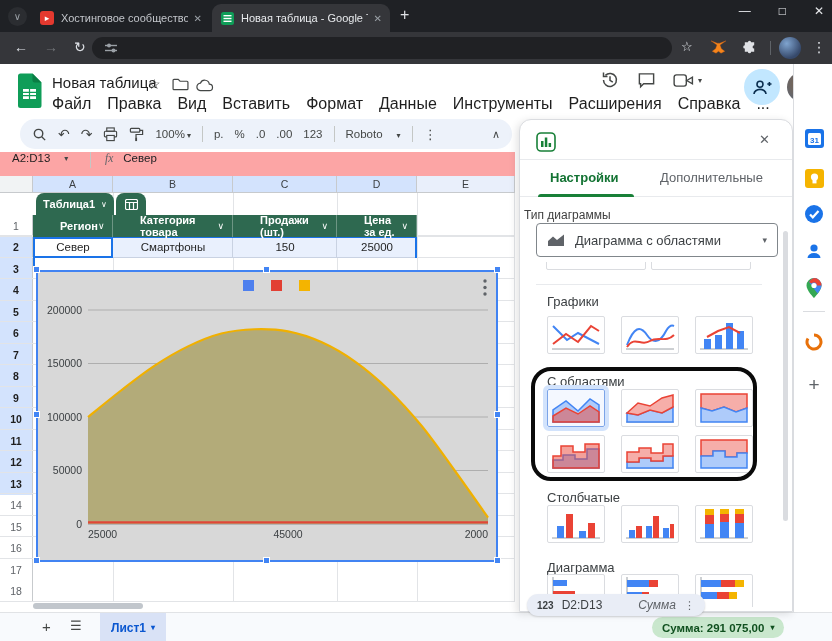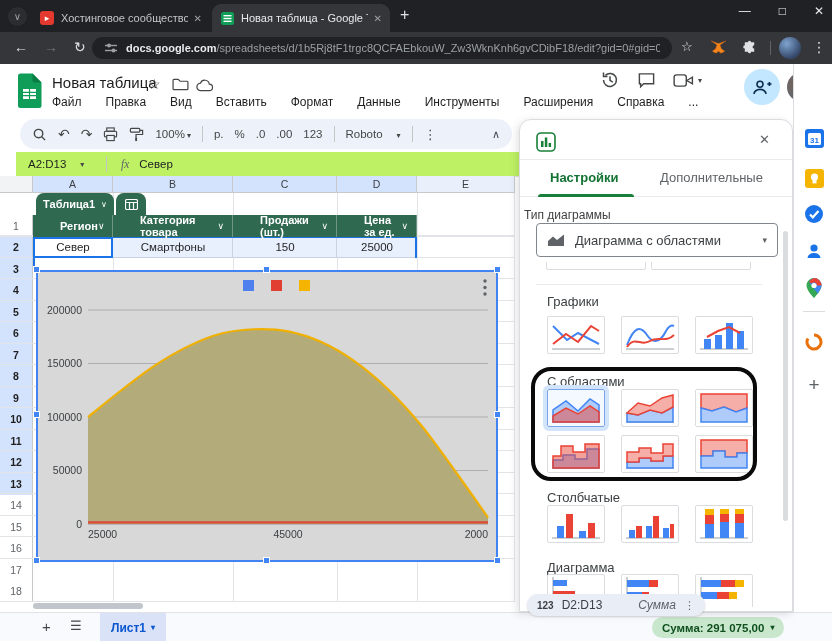--- a/index.html
+++ b/index.html
@@ -26,36 +26,36 @@
   .url{font-size:11px;color:#9aa0a6;white-space:nowrap;overflow:hidden}
   .url b{color:#e8eaed;font-weight:bold}
   .vbar{position:absolute;top:9px;width:1px;height:14px;background:#5f6368}
   .avatar-sm{position:absolute;top:5px;width:22px;height:22px;border-radius:50%;
     background:radial-gradient(circle at 35% 30%,#7fa4cf,#36496b 70%)}
   
   .appheader{position:absolute;left:0;top:64px;width:832px;height:44px;background:#fff}
   .sheets-logo{position:absolute;left:16px;top:9px}
   .doc-title{position:absolute;left:52px;top:10px;font-size:15px;color:#1f1f1f}
   .t-ic{position:absolute;top:12px;color:#444746;font-size:14px}
-  .menubar{position:absolute;left:52px;top:31px;display:flex;gap:24px;font-size:12px;color:#1f1f1f}
+  .menubar{position:absolute;left:52px;top:31px;display:flex;gap:16px;font-size:16px;color:#1f1f1f}
   .hdr-right{position:absolute;right:130px;top:6px;display:flex;align-items:center;gap:17px}
   .share-btn{position:absolute;right:52px;top:5px;width:36px;height:36px;border-radius:50%;
     background:#c2e7ff;display:flex;align-items:center;justify-content:center}
   .avatar-lg{position:absolute;right:15px;top:8px;width:30px;height:30px;border-radius:50%;
     background:radial-gradient(circle at 38% 32%,#a4795077,#54677f),radial-gradient(circle at 60% 70%,#7a5c3e,#3e4c63)}
   
   .toolbar{position:absolute;left:20px;top:119px;width:492px;height:30px;border-radius:15px;
     background:#edf2fa;display:flex;align-items:center;padding:0 12px;box-sizing:border-box;gap:11px;
     font-size:11.5px;color:#444746}
   .tdiv{width:1px;height:16px;background:#c4c7c5}
   .tarrow{font-size:8px;color:#444746;margin-left:2px}
   .tb-txt{display:flex;align-items:flex-end}
   
-  .fbar{position:absolute;left:16px;top:152px;width:515px;height:24px;background:#bef264;
-    border-bottom:1px solid #e1e3e6;display:flex;align-items:center;font-size:11.5px}
+  .fbar{position:absolute;left:0;top:152px;width:515px;height:24px;background:#fca5a5;
+    border-bottom:1px solid #e1e3e6;display:flex;align-items:flex-start;font-size:11.5px}
   .namebox{width:78px;padding-left:12px;display:flex;align-items:center;gap:14px;color:#1f1f1f}
   .fx{font-family:"Liberation Serif",serif;font-style:italic;color:#5f6368;margin:0 10px 0 14px}
   
   .grid{position:absolute;left:0;top:176px;width:515px;height:426px;background:#fff;overflow:hidden}
   .corner{position:absolute;left:0;top:0;width:33px;height:17px;background:#f1f3f4;
     border-right:1px solid #c7cacd;border-bottom:1px solid #c7cacd;box-sizing:border-box}
   .ch{position:absolute;top:0;height:17px;font-size:10.5px;color:#3c4043;display:flex;
     align-items:center;justify-content:center;border-right:1px solid #c7cacd;
     border-bottom:1px solid #c7cacd;box-sizing:border-box;background:#d3e3fd}
   .ch.une{background:#e9effb}
@@ -164,21 +164,20 @@
     <span class="nav-ic" style="left:74px">↻</span>
     <div class="urlpill">
       <span>
         <svg width="14" height="14" viewBox="0 0 14 14">
             <line x1="1" y1="4.5" x2="13" y2="4.5" stroke="#9aa0a6" stroke-width="1.4"></line>
             <circle cx="5" cy="4.5" r="2" fill="#9aa0a6"></circle>
             <line x1="1" y1="9.5" x2="13" y2="9.5" stroke="#9aa0a6" stroke-width="1.4"></line>
             <circle cx="9.5" cy="9.5" r="2" fill="#9aa0a6"></circle>
           </svg>
       </span>
-      <span class="url"><b>docs.google.com</b><span>/spreadsheets/d/1b5Rj8tF1trgc8QCFAEbkouW_Zw3WknKnh6gvCDibF18/edit?gid=0#gid=0</span></span>
     </div>
     <span class="nav-ic" style="left:681px;font-size:13px">☆</span>
     <span class="nav-ic" style="left:710px;top:8px">
       <svg width="17" height="15" viewBox="0 0 20 18">
           <path d="M1,1 L8.2,6 L6.5,10.5 L2.5,13.5 L7,15.8 L10,13.4 L13,15.8 L17.5,13.5 L13.5,10.5 L11.8,6 L19,1 L11.5,3.8 L8.5,3.8 Z" fill="#f6851b" stroke="#cd6116" stroke-width=".5"></path>
         </svg>
     </span>
     <span class="nav-ic" style="left:742px;top:8px">
       <svg width="15" height="15" viewBox="0 0 16 16">
           <path d="M6.3,2.4a1.7,1.7 0 0 1 3.4,0H13v3.3a1.7,1.7 0 0 0 0,3.4V12.4H9.7a1.7,1.7 0 0 1-3.4,0H3V9.1a1.7,1.7 0 0 1 0-3.4V2.4z" fill="#dfe1e5"></path>

